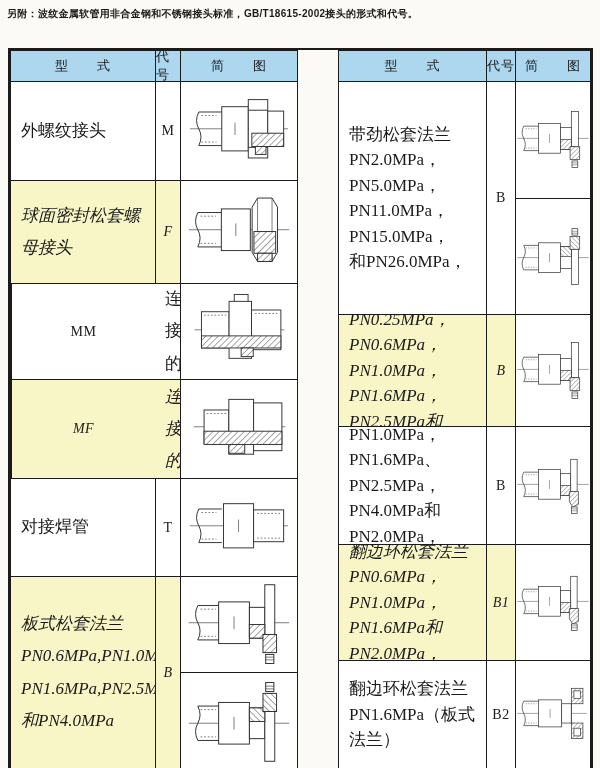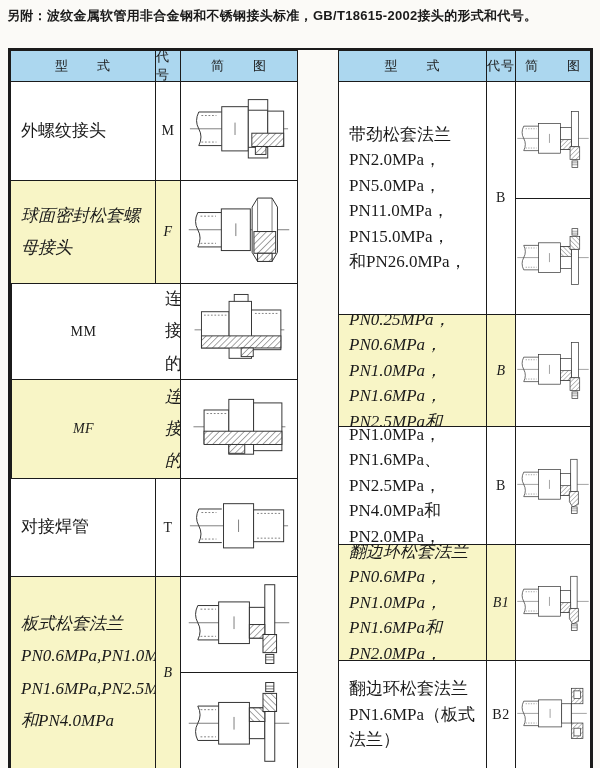--- a/index.html
+++ b/index.html
@@ -4,21 +4,21 @@
 <style>
   html,body{margin:0;padding:0;}
   body{
     width:600px;height:768px;background:#fbfaf7;position:relative;
     font-family:"Liberation Serif","DejaVu Serif",serif;color:#1a1a1a;
     overflow:hidden;
   }
   .title{
     position:absolute;left:7px;top:7px;width:586px;
     font-family:"Liberation Sans","DejaVu Sans",sans-serif;
-    font-size:13px;font-weight:700;letter-spacing:.3px;line-height:1.4;
+    font-size:10px;font-weight:700;letter-spacing:.3px;line-height:1.4;
   }
   .table-wrap{
     position:absolute;left:8px;top:48px;width:585px;height:723px;
     border:2px solid #1b1b1b;box-sizing:border-box;
     display:flex;background:#fbfaf7;gap:37px;
   }
   .half{
     border:1px solid #1b1b1b;box-sizing:border-box;background:#fff;
     display:grid;height:100%;
   }

